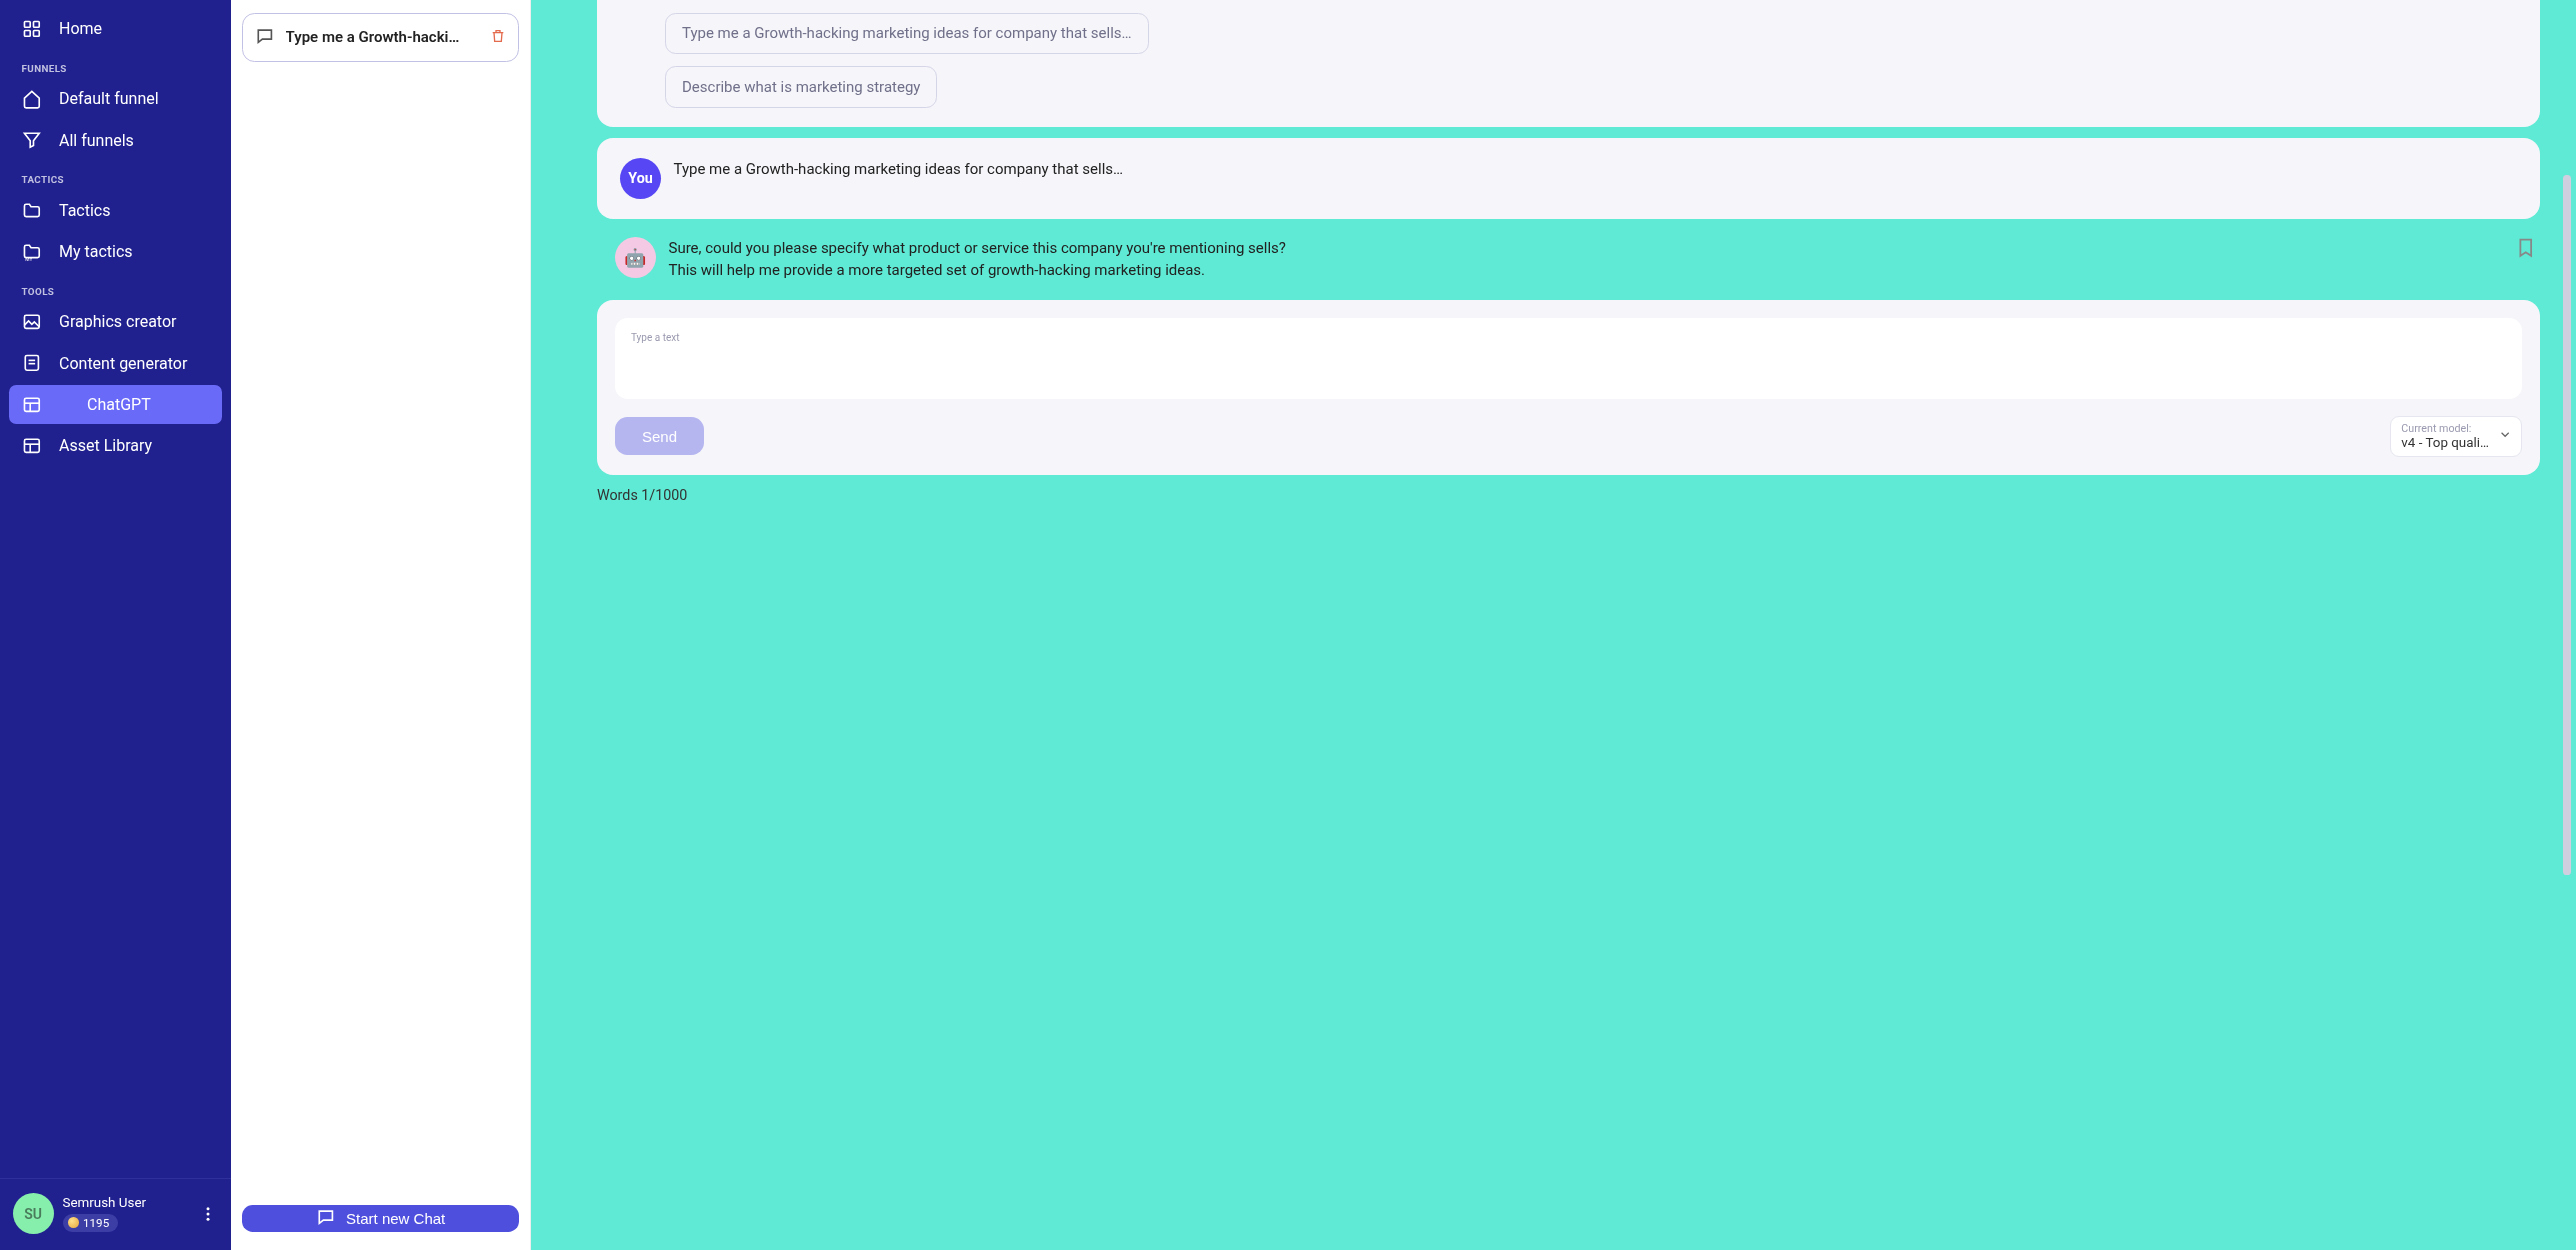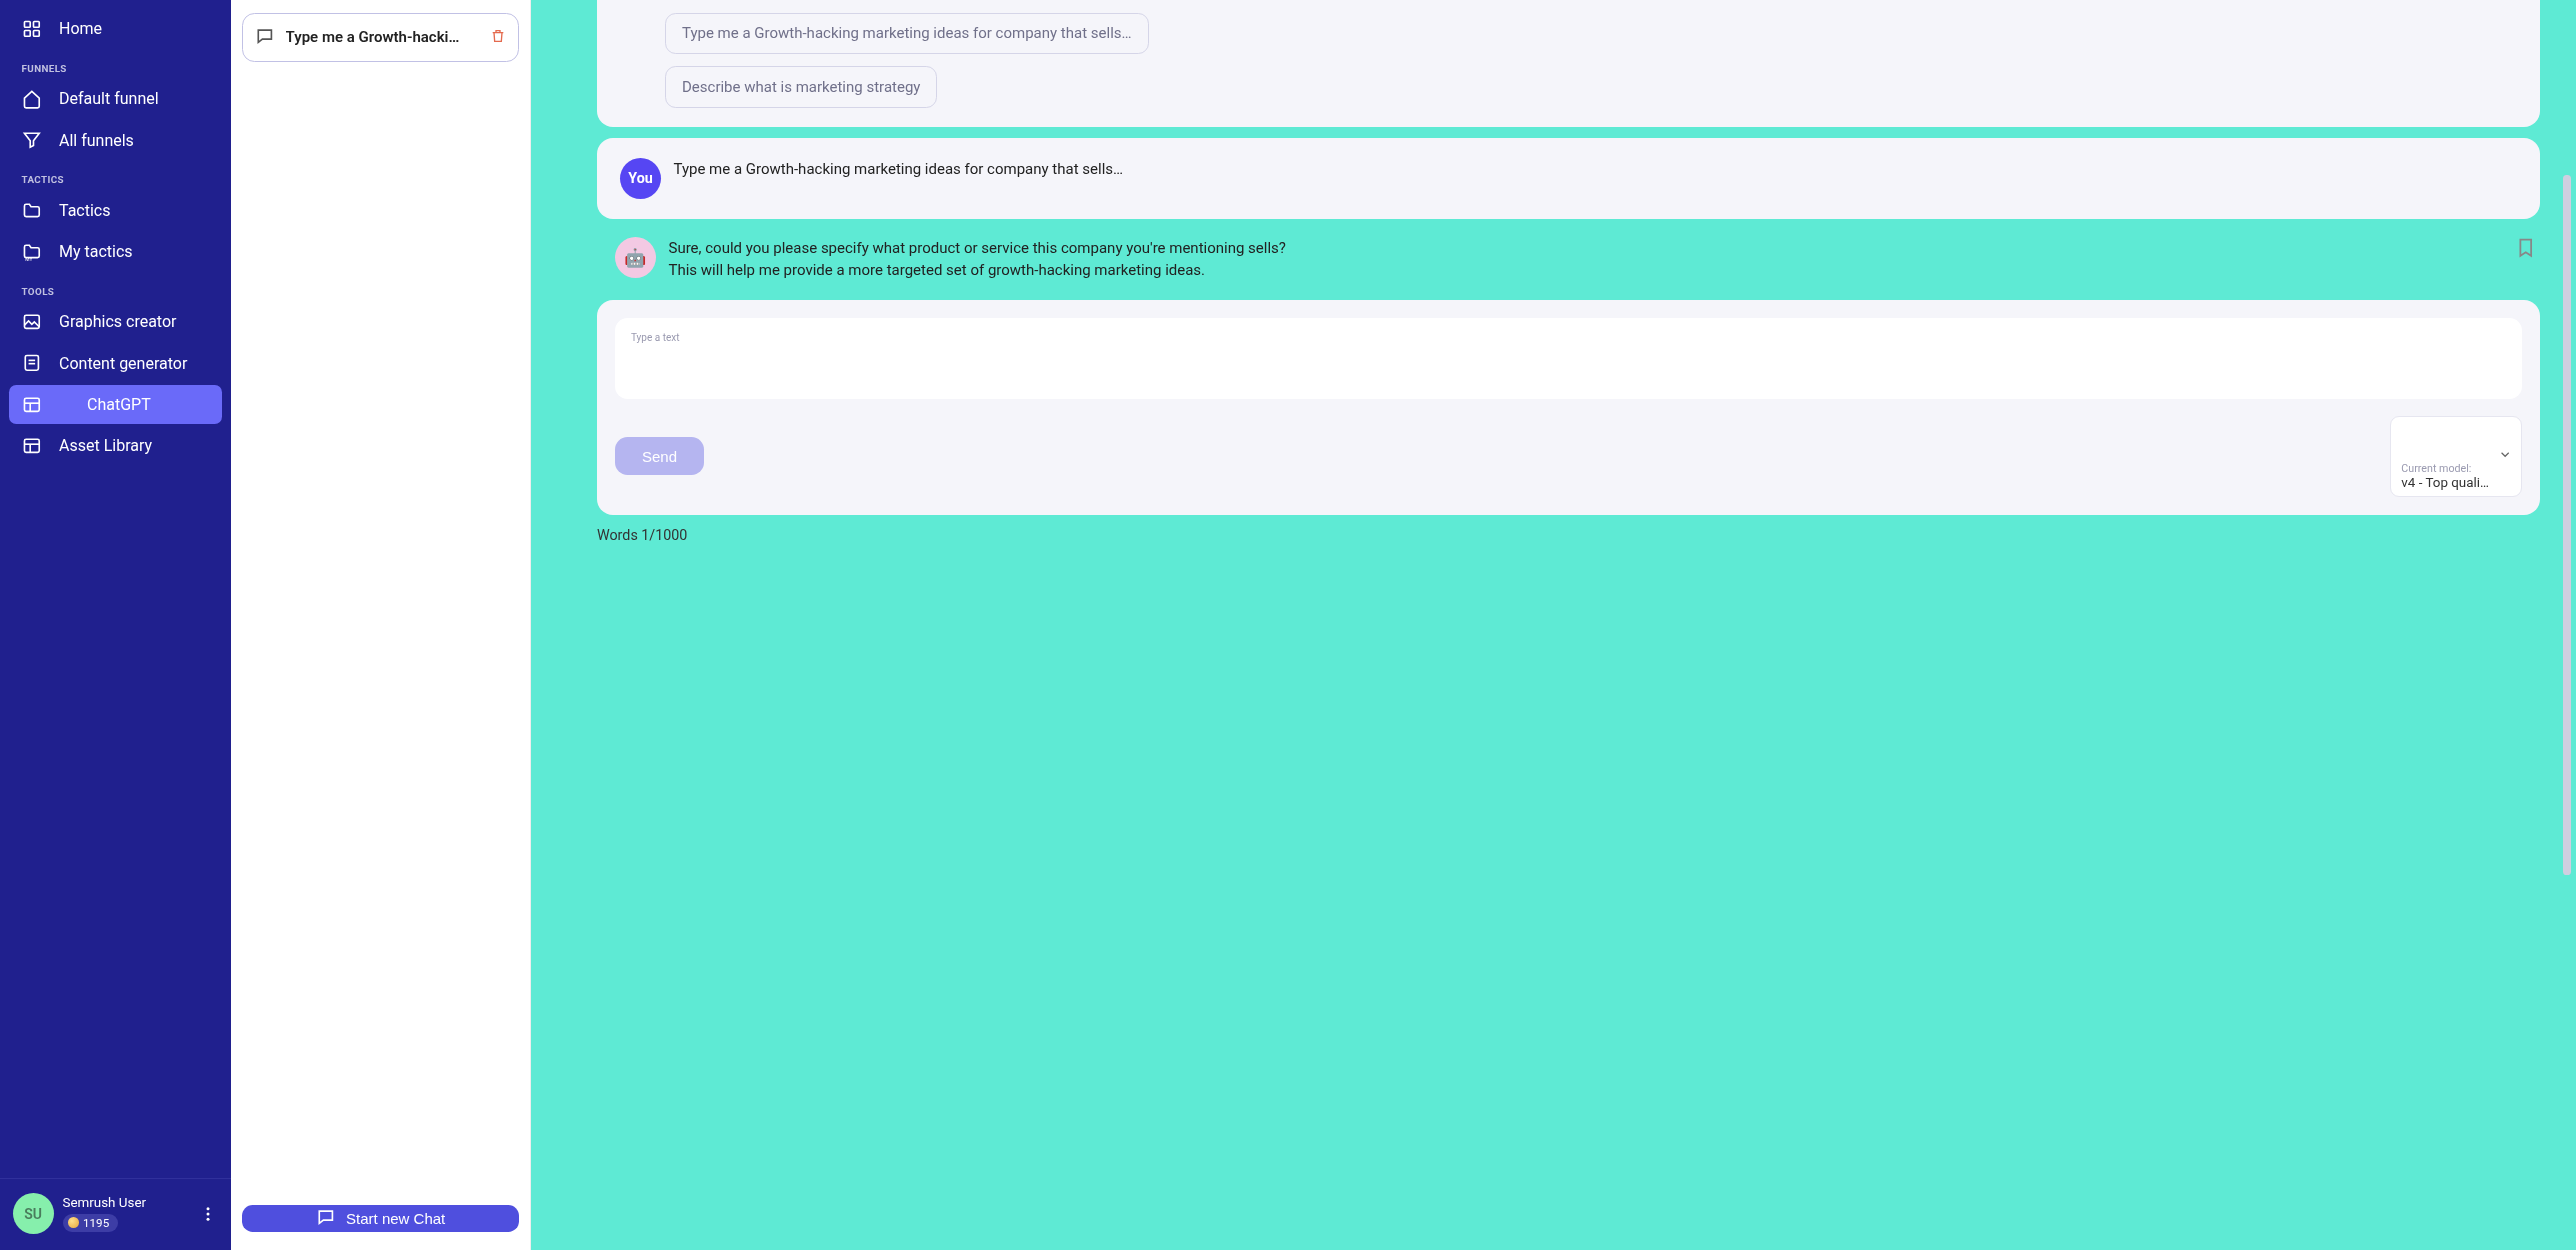--- a/index.html
+++ b/index.html
@@ -242,21 +242,21 @@
     }
     .model-select {
       background: #fff;
       border: 0.9px solid #e6e6f0;
       border-radius: 9px;
       padding: 5.4px 32px 5.4px 10.7px;
       position: relative;
       cursor: pointer;
       max-width: 152px;
     }
-    .model-label { font-size: 10.7px; color: #9a9ab0; margin-top: 40px; }
+    .model-label { font-size: 10.7px; color: #9a9ab0; }
     .model-value { font-size: 13.4px; color: #333; white-space: nowrap; overflow: hidden; text-overflow: ellipsis; }
     .model-caret { position: absolute; right: 9px; top: 50%; transform: translateY(-50%); }
 
     .word-count {
       margin-top: 12.5px;
       font-size: 14.3px;
       color: #333;
     }
 
     .vscroll-track {

